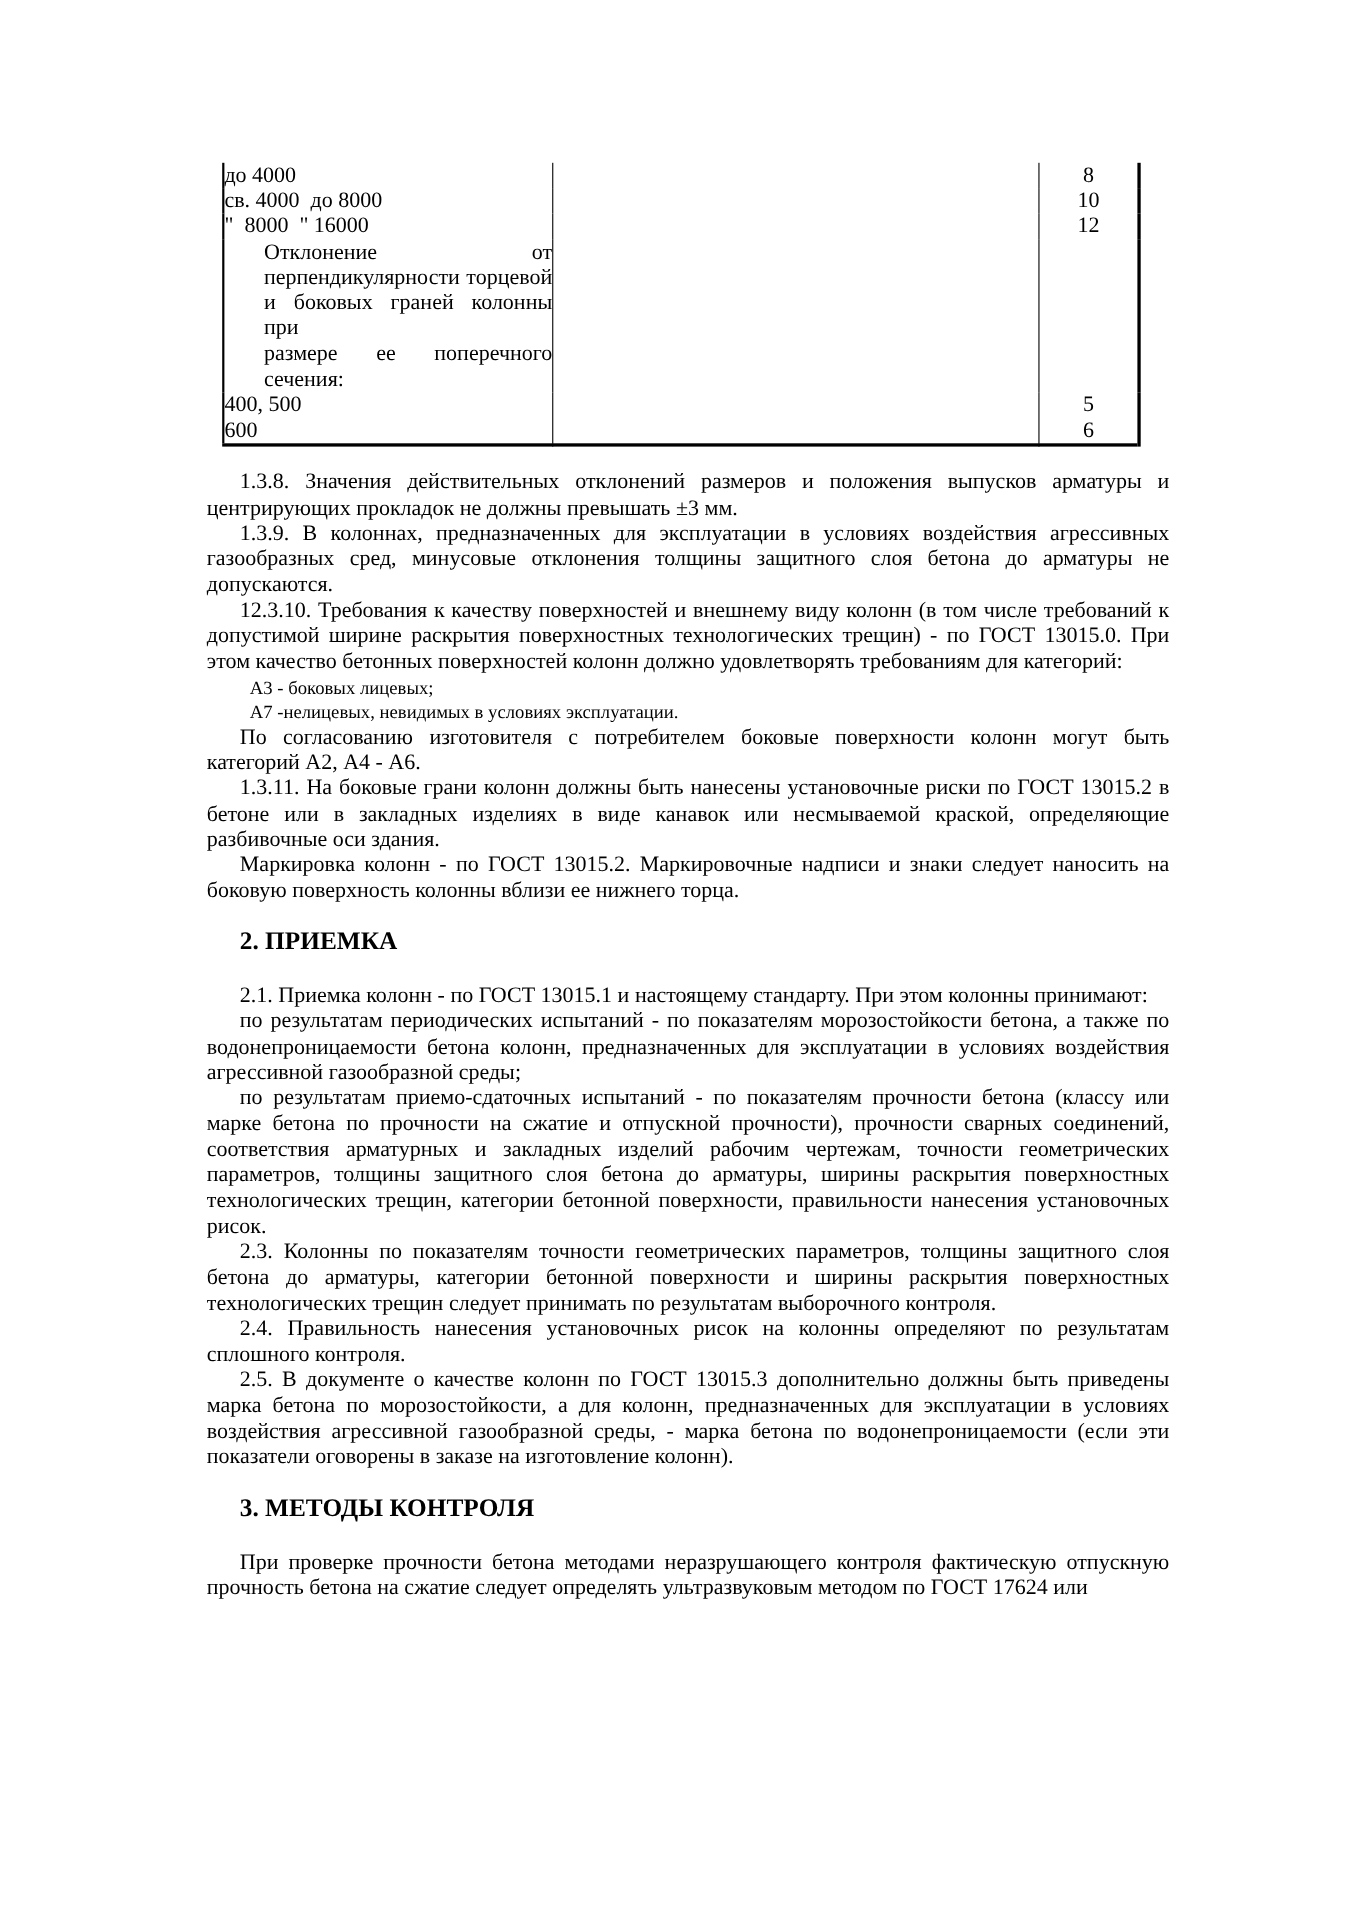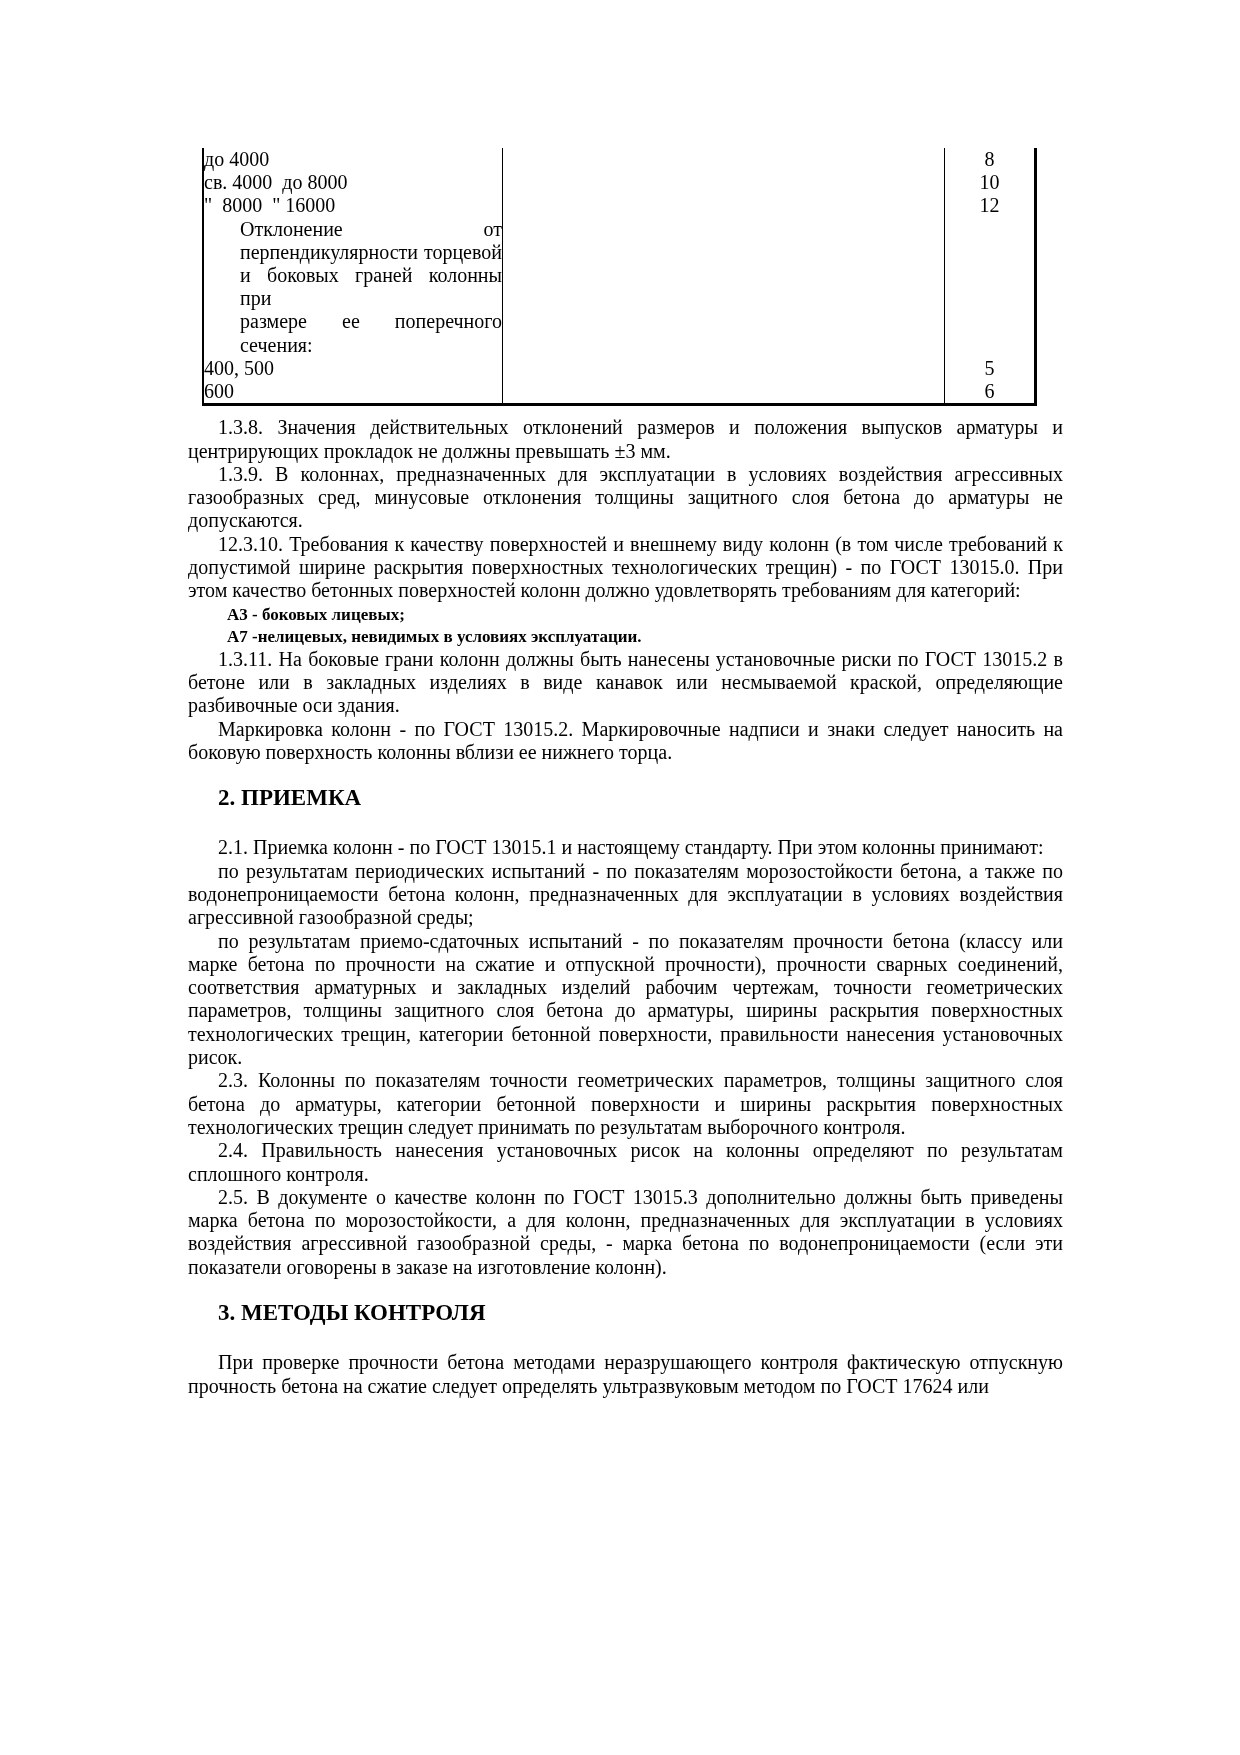--- a/index.html
+++ b/index.html
@@ -58,29 +58,28 @@
   .jline.stretch { text-align-last: justify; }
 
   
   .paragraph {
     font-size: 20px;
     line-height: 23.3px;
     text-align: justify;
     text-indent: 30px;
     margin: 0;
   }
-  .paragraph.first-after-table { margin-top: 10px; }
+  .paragraph.first-after-table { margin-top: 21px; }
   .note {
     font-size: 17px;
     line-height: 21px;
     text-align: left;
     text-indent: 0;
     padding-left: 39px;
     margin: 1px 0;
-    font-weight: bold;
   }
   .heading {
     font-size: 23px;
     font-weight: bold;
     line-height: 23.3px;
     text-align: left;
     text-indent: 30px;
     margin: 22px 0 27px 0;
   }
 </style>
@@ -128,20 +127,21 @@
             <td class="c3">6</td>
           </tr>
         </tbody>
     </table>
     <div id="doc-body">
         <div class="paragraph first-after-table">1.3.8. Значения действительных отклонений размеров и положения выпусков арматуры и центрирующих прокладок не должны превышать ±3 мм.</div>
         <div class="paragraph">1.3.9. В колоннах, предназначенных для эксплуатации в условиях воздействия агрессивных газообразных сред, минусовые отклонения толщины защитного слоя бетона до арматуры не допускаются.</div>
         <div class="paragraph">12.3.10. Требования к качеству поверхностей и внешнему виду колонн (в том числе требований к допустимой ширине раскрытия поверхностных технологических трещин) - по ГОСТ 13015.0. При этом качество бетонных поверхностей колонн должно удовлетворять требованиям для категорий:</div>
         <div class="note">А3 - боковых лицевых;</div>
         <div class="note">А7 -нелицевых, невидимых в условиях эксплуатации.</div>
+        <div class="paragraph">По согласованию изготовителя с потребителем боковые поверхности колонн могут быть категорий А2, А4 - А6.</div>
         <div class="paragraph">1.3.11. На боковые грани колонн должны быть нанесены установочные риски по ГОСТ 13015.2 в бетоне или в закладных изделиях в виде канавок или несмываемой краской, определяющие разбивочные оси здания.</div>
         <div class="paragraph">Маркировка колонн - по ГОСТ 13015.2. Маркировочные надписи и знаки следует наносить на боковую поверхность колонны вблизи ее нижнего торца.</div>
         <div class="heading">2. ПРИЕМКА</div>
         <div class="paragraph">2.1. Приемка колонн - по ГОСТ 13015.1 и настоящему стандарту. При этом колонны принимают:</div>
         <div class="paragraph">по результатам периодических испытаний - по показателям морозостойкости бетона, а также по водонепроницаемости бетона колонн, предназначенных для эксплуатации в условиях воздействия агрессивной газообразной среды;</div>
         <div class="paragraph">по результатам приемо-сдаточных испытаний - по показателям прочности бетона (классу или марке бетона по прочности на сжатие и отпускной прочности), прочности сварных соединений, соответствия арматурных и закладных изделий рабочим чертежам, точности геометрических параметров, толщины защитного слоя бетона до арматуры, ширины раскрытия поверхностных технологических трещин, категории бетонной поверхности, правильности нанесения установочных рисок.</div>
         <div class="paragraph">2.3. Колонны по показателям точности геометрических параметров, толщины защитного слоя бетона до арматуры, категории бетонной поверхности и ширины раскрытия поверхностных технологических трещин следует принимать по результатам выборочного контроля.</div>
         <div class="paragraph">2.4. Правильность нанесения установочных рисок на колонны определяют по результатам сплошного контроля.</div>
         <div class="paragraph">2.5. В документе о качестве колонн по ГОСТ 13015.3 дополнительно должны быть приведены марка бетона по морозостойкости, а для колонн, предназначенных для эксплуатации в условиях воздействия агрессивной газообразной среды, - марка бетона по водонепроницаемости (если эти показатели оговорены в заказе на изготовление колонн).</div>
         <div class="heading">3. МЕТОДЫ КОНТРОЛЯ</div>

